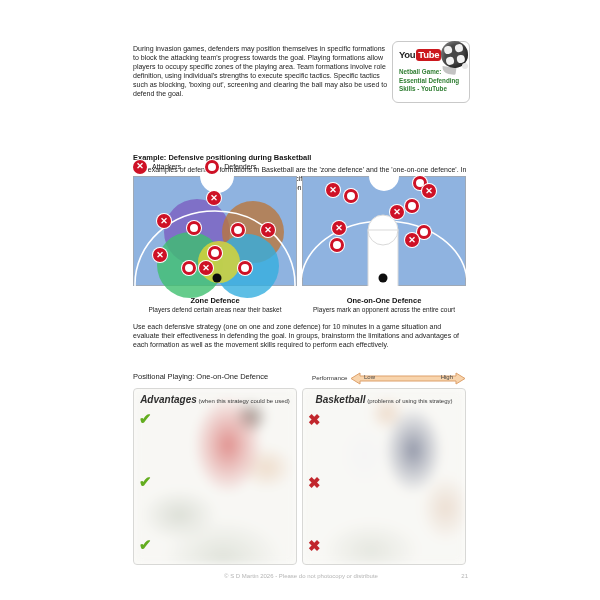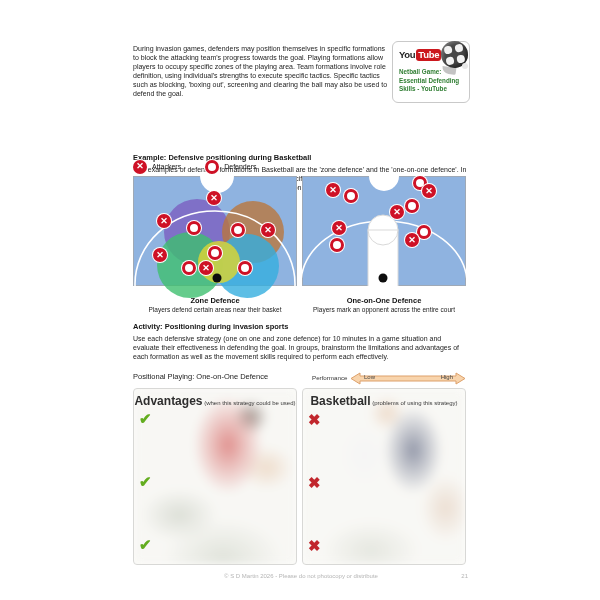--- a/index.html
+++ b/index.html
@@ -81,21 +81,21 @@
       radial-gradient(85px 55px at 55% 96%, rgba(175,184,165,.6), rgba(175,184,165,0) 70%),
       #f4f3ef;}
   .photo-lim{background:
       radial-gradient(42px 62px at 68% 35%, rgba(42,52,88,.9), rgba(42,52,88,0) 70%),
       radial-gradient(34px 44px at 38% 38%, rgba(238,238,242,.95), rgba(238,238,242,0) 70%),
       radial-gradient(26px 26px at 52% 14%, rgba(222,184,152,.85), rgba(222,184,152,0) 70%),
       radial-gradient(36px 48px at 88% 68%, rgba(214,182,156,.75), rgba(214,182,156,0) 70%),
       radial-gradient(70px 42px at 42% 92%, rgba(182,188,172,.55), rgba(182,188,172,0) 70%),
       #f5f4f0;}
   .tbox-header{position:relative;z-index:2;text-align:center;margin-top:5px;font-size:6px;color:#3a3a3a;}
-  .tbox-title{font-size:12px;font-weight:bold;color:#2e2e2e;}
+  .tbox-title{font-size:10px;font-weight:bold;color:#2e2e2e;font-style:italic;}
   .marks-col{position:absolute;inset:0;z-index:2;}
   .tick{position:absolute;left:5px;font-size:15px;line-height:15px;font-weight:bold;}
 
   
   .footer{position:absolute;left:133px;top:573px;width:336px;text-align:center;font-size:6px;color:#b5b5b5;}
   .pagenum{position:absolute;left:448px;top:573px;width:20px;text-align:right;font-size:6px;color:#b5b5b5;}
 </style>
 </head>
 <body>
 
@@ -188,21 +188,20 @@
   <div class="court-cap cap-zone">
     <div class="cap-title">Zone Defence</div>
     <div class="cap-sub">Players defend certain areas near their basket</div>
   </div>
   <div class="court-cap cap-one">
     <div class="cap-title">One-on-One Defence</div>
     <div class="cap-sub">Players mark an opponent across the entire court</div>
   </div>
 
   <section class="txtblock" style="top:322px;">
-    <h2>Activity: Positioning during invasion sports</h2>
     <p>Use each defensive strategy (one on one and zone defence) for 10 minutes in a game situation and evaluate their effectiveness in defending the goal. In groups, brainstorm the limitations and advantages of each formation as well as the movement skills required to perform each effectively.</p>
   </section>
 
   <div class="strategy-label">Positional Playing: One-on-One Defence</div>
   <div class="perf-label">Performance</div>
   <div class="slider">
     <svg width="114" height="13" viewBox="0 0 114 13">
       <polygon points="0,6.5 9,1 9,4 105,4 105,1 114,6.5 105,12 105,9 9,9 9,12" fill="#f8d4ac" stroke="#dda06a" stroke-width="1"></polygon>
     </svg>
     <span class="lo">Low</span>

